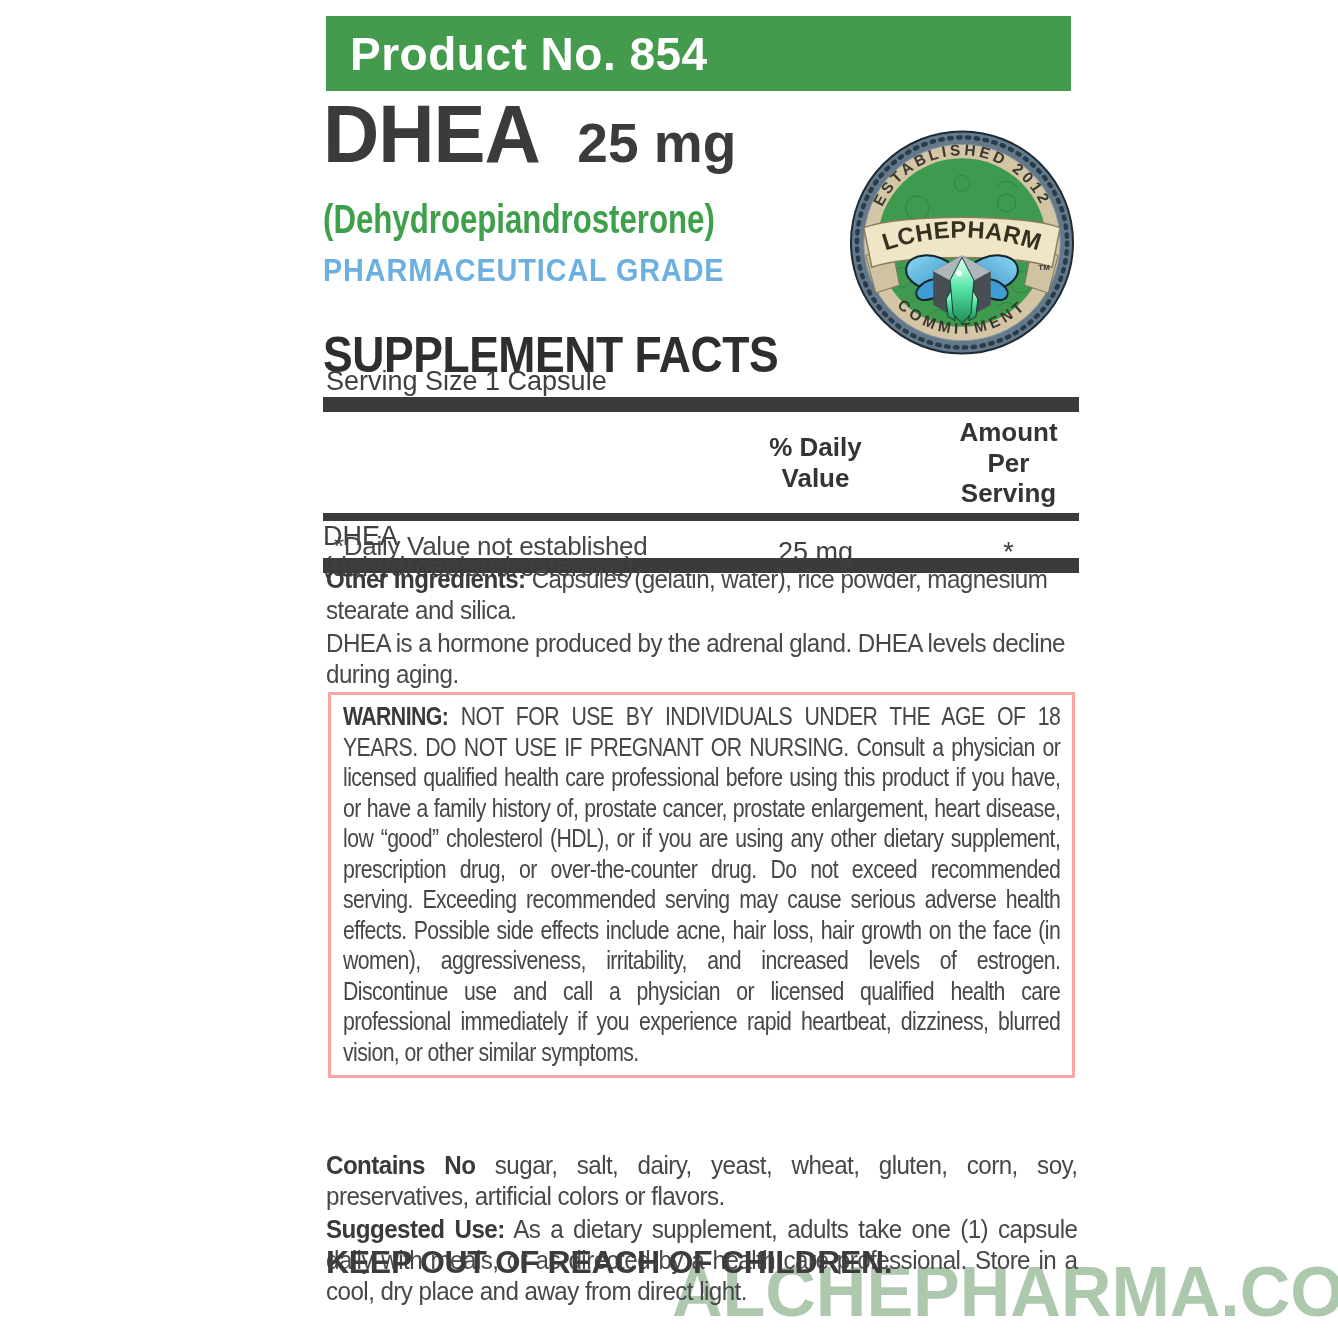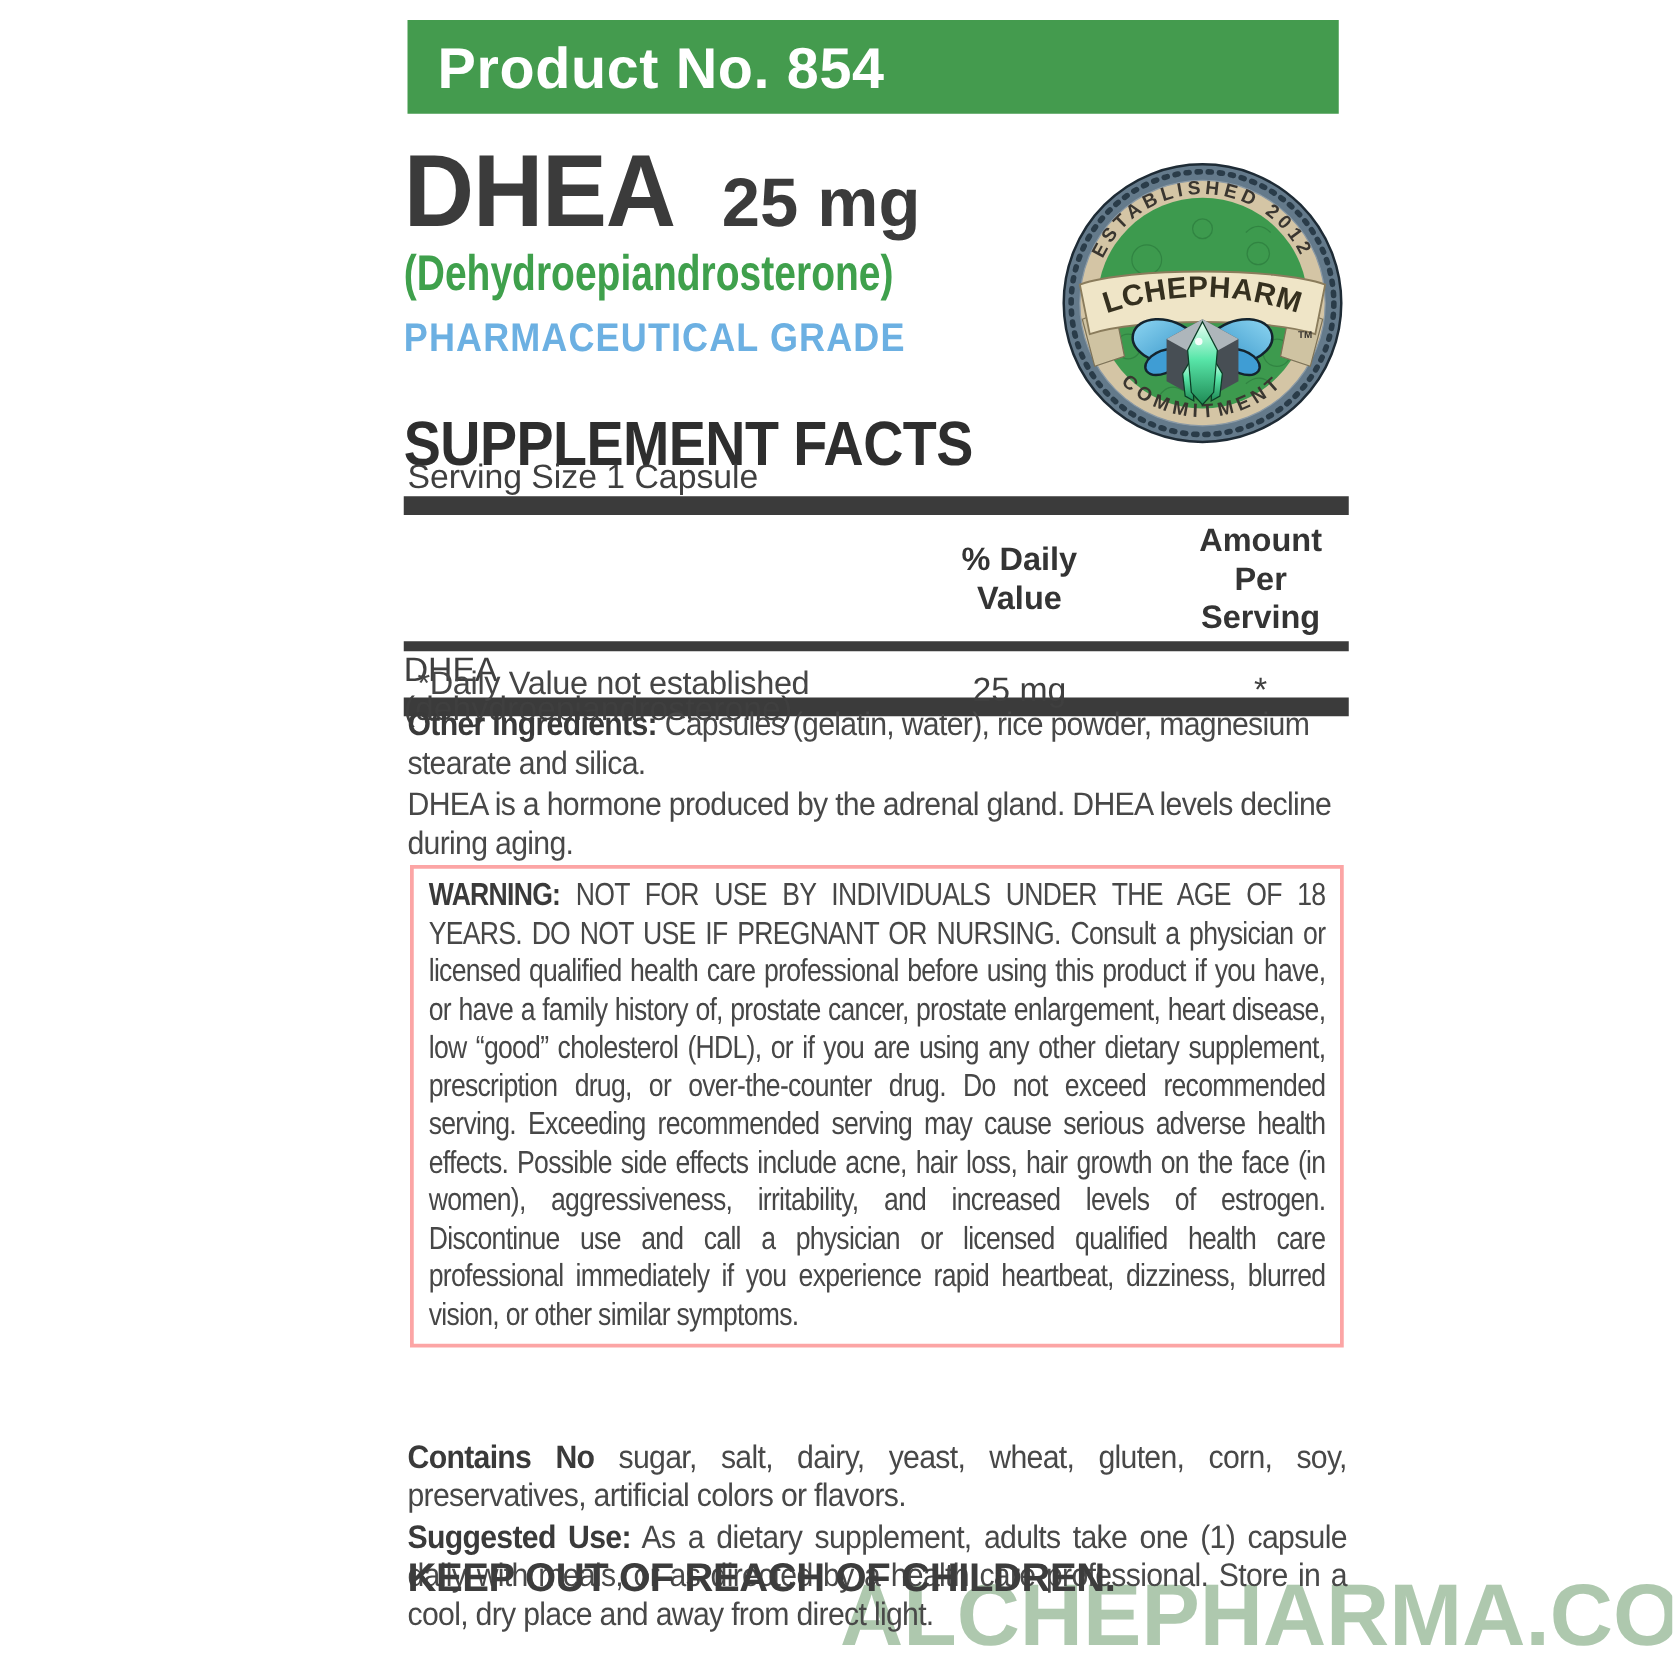--- a/index.html
+++ b/index.html
@@ -13,21 +13,21 @@
   
   .green-bar{
     left:293px;top:16px;width:745px;height:75px;background:#449b4e;
     display:flex;align-items:center;
   }
   .green-bar-label{
     color:#ffffff;font-size:46px;font-weight:bold;padding-left:24px;letter-spacing:0.5px;
   }
 
   
-  .title-row{left:290px;top:113px;display:flex;align-items:baseline;white-space:nowrap;}
+  .title-row{left:290px;top:93px;display:flex;align-items:baseline;white-space:nowrap;}
   .title-main{
     font-size:82px;font-weight:bold;color:#3b3b3b;letter-spacing:-1px;line-height:1;
     display:inline-block;transform:scaleX(0.95);transform-origin:left bottom;
   }
   .title-dose{
     font-size:55px;font-weight:bold;color:#3b3b3b;line-height:1;margin-left:26px;display:inline-block;
   }
   .subtitle{
     left:290px;top:197px;font-size:40px;font-weight:bold;color:#3fa04c;line-height:1.1;
     transform:scaleX(0.78);transform-origin:left top;white-space:nowrap;

